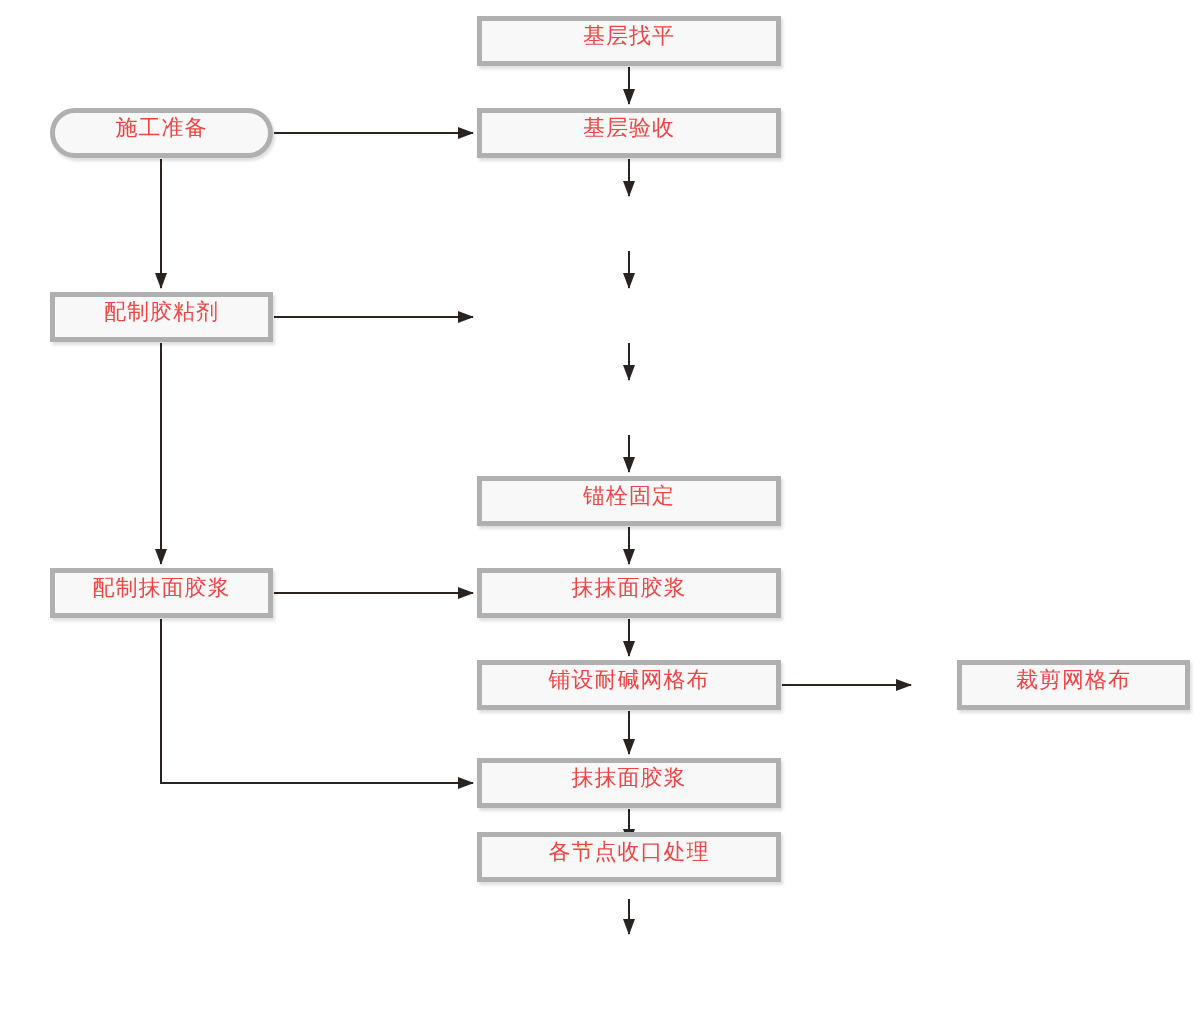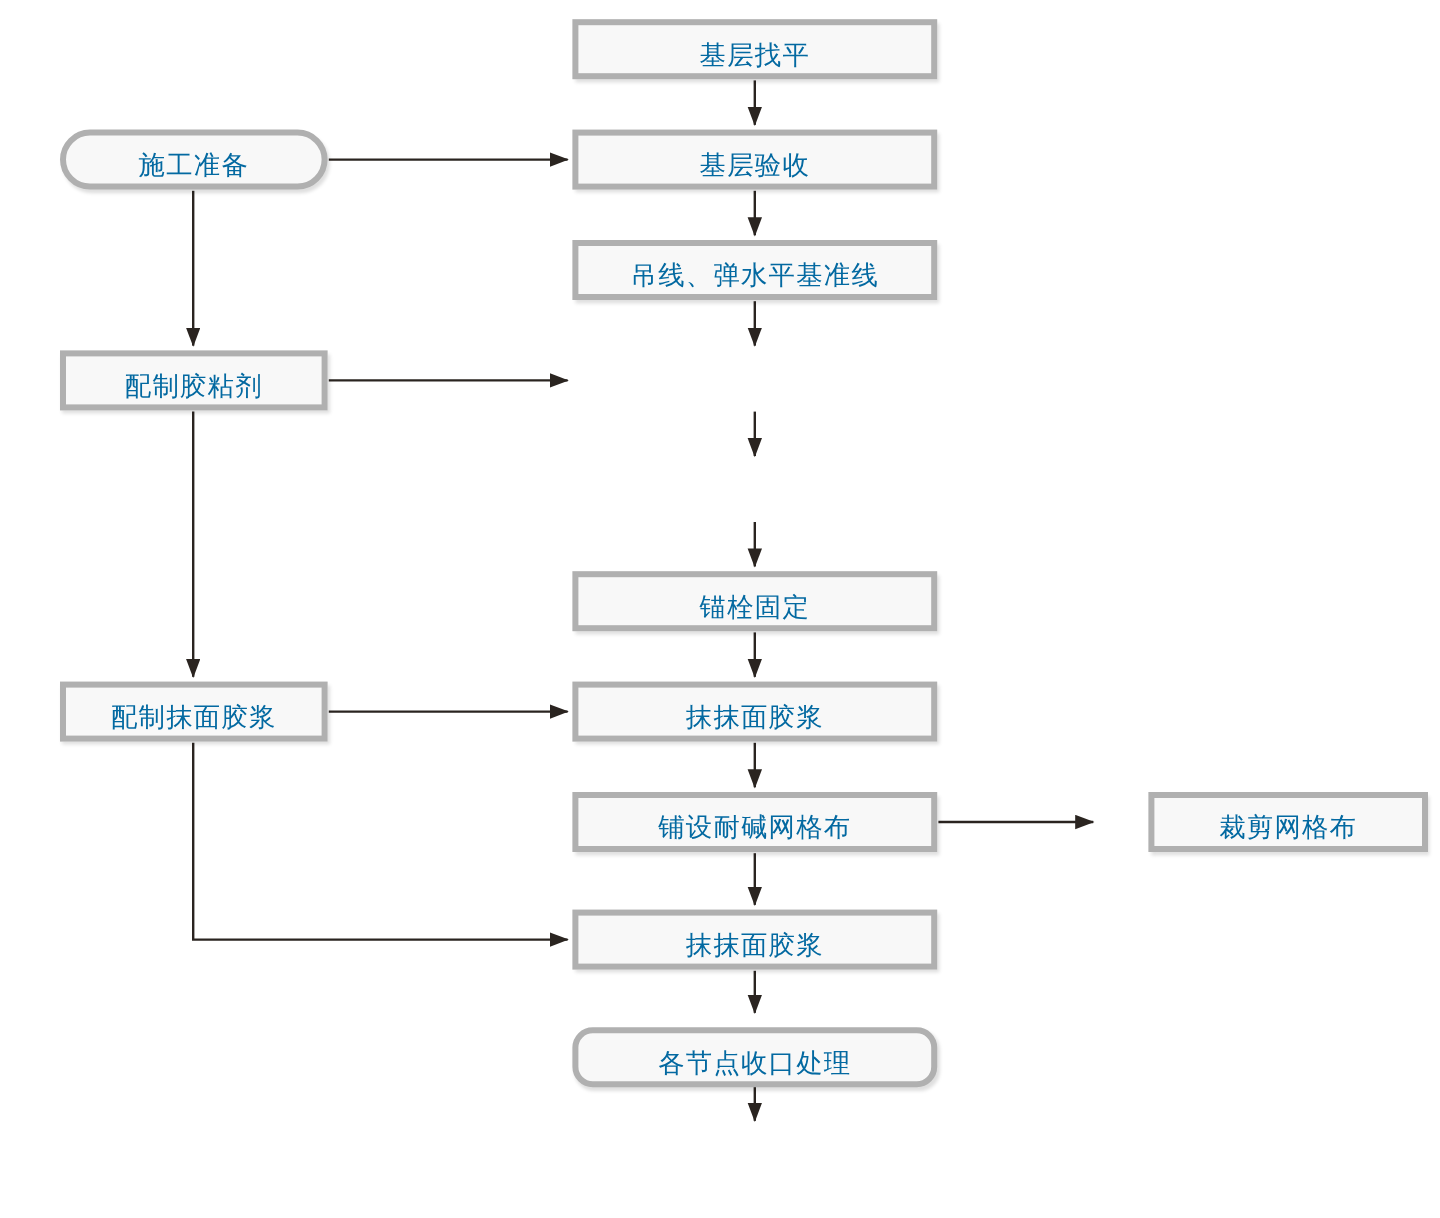--- a/index.html
+++ b/index.html
@@ -24,25 +24,25 @@
     z-index: 1;
   }
   .node {
     position: absolute;
     box-sizing: border-box;
     height: 50px;
     border: 5px solid #b0b0b0;
     background: #f8f8f8;
     box-shadow: 2px 3px 3px rgba(0,0,0,0.13);
     display: flex;
-    align-items: flex-end;
+    align-items: flex-start;
     justify-content: center;
     font-size: 22px;
     letter-spacing: 1px;
-    color: #0369a1;
+    color: #ef4444;
     z-index: 2;
     white-space: nowrap;
   }
   
   .col-left  { left: 50px;  width: 223px; }
   .col-center{ left: 477px; width: 304px; }
   .col-right { left: 915px; width: 233px; margin-left: 42px; }
 
   .row-l0 { top: 108px; border-radius: 25px; }
   .row-l1 { top: 292px; }
@@ -50,21 +50,21 @@
 
   .row-c0  { top: 16px; }
   .row-c1  { top: 108px; }
   .row-c2  { top: 200px; }
   .row-c3  { top: 292px; }
   .row-c4  { top: 384px; }
   .row-c5  { top: 476px; }
   .row-c6  { top: 568px; }
   .row-c7  { top: 660px; }
   .row-c8  { top: 758px; }
-  .row-c9  { top: 856px; border-radius: 17px; }
+  .row-c9  { top: 832px; }
   .row-c10 { top: 938px; }
 
   .row-r0 { top: 660px; }
 
   .edge {
     stroke: #2a2420;
     stroke-width: 2;
     fill: none;
   }
 </style>
@@ -111,23 +111,20 @@
   <div class="node col-left row-l2">
     <span>配制抹面胶浆</span>
   </div>
 
   <div class="node col-center row-c0">
     <span>基层找平</span>
   </div>
   <div class="node col-center row-c1">
     <span>基层验收</span>
   </div>
-  <div class="node col-center row-c2">
-    <span>吊线、弹水平基准线</span>
-  </div>
   <div class="node col-center row-c5">
     <span>锚栓固定</span>
   </div>
   <div class="node col-center row-c6">
     <span>抹抹面胶浆</span>
   </div>
   <div class="node col-center row-c7">
     <span>铺设耐碱网格布</span>
   </div>
   <div class="node col-center row-c8">

